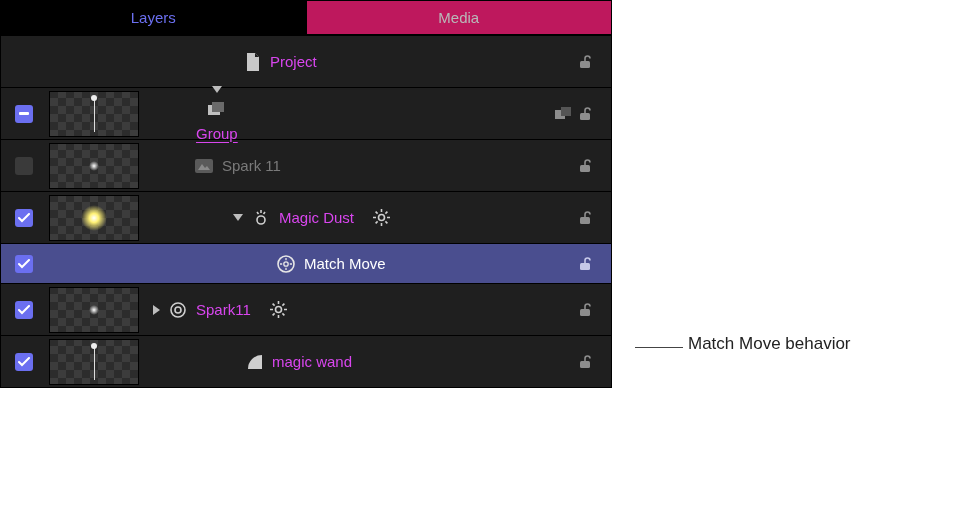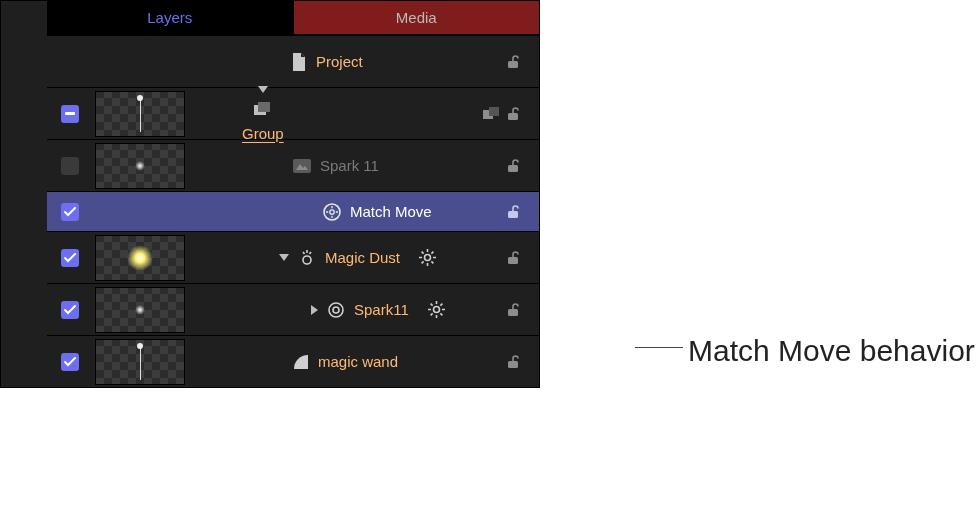--- a/index.html
+++ b/index.html
@@ -6,42 +6,41 @@
     margin: 0;
     background: #fff;
     font-family: "Helvetica Neue", Helvetica, Arial, sans-serif;
     font-size: 15px;
     color: #ccc;
     width: 980px;
     height: 512px;
     position: relative;
   }
   .panel {
-    width: 540px;
+    width: 612px;
     background: #1f1f1f;
     border: 1px solid #000;
     box-sizing: border-box;
-    padding-left: 46px;
   }
   
   .tabs {
     display: flex;
     height: 34px;
     background: #000;
   }
   .tab {
     flex: 1;
     display: flex;
     align-items: center;
     justify-content: center;
     color: #b9b9b9;
     font-size: 15px;
     border-right: 1px solid #000;
     border-bottom: 1px solid #000;
-    background: #7f1d1d;
+    background: #be185d;
     cursor: pointer;
   }
   .tab:last-child { border-right: none; }
   .tab.active {
     background: #000;
     color: #6b6ff0; 
     font-weight: 500;
     border-bottom-color: #000;
   }
   
@@ -89,21 +88,21 @@
     flex: 0 0 88px;
   }
   .thumb-slot { width: 88px; margin: 0 14px 0 16px; flex: 0 0 88px; }
   .label-area {
     display:flex;
     align-items:center;
     gap: 9px;
     min-width: 0;
   }
   .label {
-    color: #fdba74;
+    color: #d946ef;
     white-space: nowrap;
   }
   .label.dim { color: #7a7a7a; }
   .label.under { text-decoration: underline; text-underline-offset: 3px; }
   .label.bright { color: #fff; }
   .disclosure {
     width:0;height:0;
     border-left:5px solid transparent;
     border-right:5px solid transparent;
     border-top:7px solid #bdbdbd;
@@ -142,21 +141,21 @@
 
   
   .callout-line{
     position:absolute;
     left: 635px; top: 347px;
     width: 48px; height: 1px; background:#444;
   }
   .callout-text{
     position:absolute;
     left: 688px; top: 334px;
-    color:#222; font-size:30px;
+    color:#222; font-size:17px;
     font-family: "Helvetica Neue", Helvetica, Arial, sans-serif;
   }
 </style>
 </head>
 <body>
 
 <div class="panel">
 
   <div class="tabs">
     <div class="tab active">Layers</div>
@@ -210,63 +209,34 @@
             <path fill="none" stroke="#8d8d8d" stroke-width="1.6" d="M6 6V3.5A2.5 2.5 0 0 1 11 3.5"></path>
             <rect x="1" y="6" width="10" height="7" rx="1.5" fill="#8d8d8d"></rect>
           </svg>
       </span>
     </span>
   </div>
 
   <div class="row">
     <span class="chk off"></span>
     <span class="thumb t-glow-sm"></span>
-    <span class="label-area" style="margin-left: 94px;">
+    <span class="label-area" style="margin-left: 42px;">
       <span class="ic">
         <svg width="18" height="14" viewBox="0 0 18 14">
             <rect x="0" y="0" width="18" height="14" rx="2" fill="#5a5a5a"></rect>
             <polygon points="3,11 7,5 10,9 12,7 15,11" fill="#8a8a8a"></polygon>
           </svg>
       </span>
       <span class="label dim">Spark 11</span>
     </span>
     <span class="row-right">
       <span class="ic">
         <svg width="18" height="14" viewBox="0 0 18 14">
             <path fill="none" stroke="#8d8d8d" stroke-width="1.6" d="M6 6V3.5A2.5 2.5 0 0 1 11 3.5"></path>
             <rect x="1" y="6" width="10" height="7" rx="1.5" fill="#8d8d8d"></rect>
-          </svg>
-      </span>
-    </span>
-  </div>
-
-  <div class="row selected" style="height:40px">
-    <span class="chk checked">
-      <svg width="12" height="10" viewBox="0 0 12 10">
-          <path d="M1 5l3 3 7-7" stroke="#fff" stroke-width="2" fill="none" stroke-linecap="round"></path>
-        </svg>
-    </span>
-    <span class="thumb-slot"></span>
-    <span class="label-area" style="margin-left: 126px;">
-      <span class="ic">
-        <svg width="18" height="18" viewBox="0 0 18 18">
-            <circle cx="9" cy="9" r="8" fill="none" stroke="#e6e6e6" stroke-width="1.6"></circle>
-          <g stroke="#e6e6e6" stroke-width="1.3">
-              <circle cx="9" cy="9" r="2.2" fill="none"></circle>
-              <path d="M9 3v2.2M9 12.8V15M3 9h2.2M12.8 9H15"></path>
-            </g>
-          </svg>
-      </span>
-      <span class="label bright">Match Move</span>
-    </span>
-    <span class="row-right">
-      <span class="ic">
-        <svg width="18" height="14" viewBox="0 0 18 14">
-            <path fill="none" stroke="#c6c8e8" stroke-width="1.6" d="M6 6V3.5A2.5 2.5 0 0 1 11 3.5"></path>
-            <rect x="1" y="6" width="10" height="7" rx="1.5" fill="#c6c8e8"></rect>
           </svg>
       </span>
     </span>
   </div>
 
   <div class="row">
     <span class="chk checked">
       <svg width="12" height="10" viewBox="0 0 12 10">
           <path d="M1 5l3 3 7-7" stroke="#fff" stroke-width="2" fill="none" stroke-linecap="round"></path>
         </svg>
@@ -293,28 +263,57 @@
     <span class="row-right">
       <span class="ic">
         <svg width="18" height="14" viewBox="0 0 18 14">
             <path fill="none" stroke="#8d8d8d" stroke-width="1.6" d="M6 6V3.5A2.5 2.5 0 0 1 11 3.5"></path>
             <rect x="1" y="6" width="10" height="7" rx="1.5" fill="#8d8d8d"></rect>
           </svg>
       </span>
     </span>
   </div>
 
-  <div class="row">
+  <div class="row selected" style="height:40px">
     <span class="chk checked">
       <svg width="12" height="10" viewBox="0 0 12 10">
           <path d="M1 5l3 3 7-7" stroke="#fff" stroke-width="2" fill="none" stroke-linecap="round"></path>
         </svg>
     </span>
+    <span class="thumb-slot"></span>
+    <span class="label-area" style="margin-left: 126px;">
+      <span class="ic">
+        <svg width="18" height="18" viewBox="0 0 18 18">
+            <circle cx="9" cy="9" r="8" fill="none" stroke="#e6e6e6" stroke-width="1.6"></circle>
+          <g stroke="#e6e6e6" stroke-width="1.3">
+              <circle cx="9" cy="9" r="2.2" fill="none"></circle>
+              <path d="M9 3v2.2M9 12.8V15M3 9h2.2M12.8 9H15"></path>
+            </g>
+          </svg>
+      </span>
+      <span class="label bright">Match Move</span>
+    </span>
+    <span class="row-right">
+      <span class="ic">
+        <svg width="18" height="14" viewBox="0 0 18 14">
+            <path fill="none" stroke="#c6c8e8" stroke-width="1.6" d="M6 6V3.5A2.5 2.5 0 0 1 11 3.5"></path>
+            <rect x="1" y="6" width="10" height="7" rx="1.5" fill="#c6c8e8"></rect>
+          </svg>
+      </span>
+    </span>
+  </div>
+
+  <div class="row">
+    <span class="chk checked">
+      <svg width="12" height="10" viewBox="0 0 12 10">
+          <path d="M1 5l3 3 7-7" stroke="#fff" stroke-width="2" fill="none" stroke-linecap="round"></path>
+        </svg>
+    </span>
     <span class="thumb t-glow-sm"></span>
-    <span class="label-area" style="margin-left: 112px;">
+    <span class="label-area" style="">
       <span class="disclosure right"></span>
       <span class="ic">
         <svg width="18" height="18" viewBox="0 0 18 18">
             <circle cx="9" cy="9" r="7" fill="none" stroke="#cfcfcf" stroke-width="1.6"></circle>
             <circle cx="9" cy="9" r="3" fill="none" stroke="#cfcfcf" stroke-width="1.6"></circle>
           </svg>
       </span>
       <span class="label">Spark11</span>
       <span class="ic" style="margin-left:10px">
         <svg width="17" height="17" viewBox="0 0 17 17">

